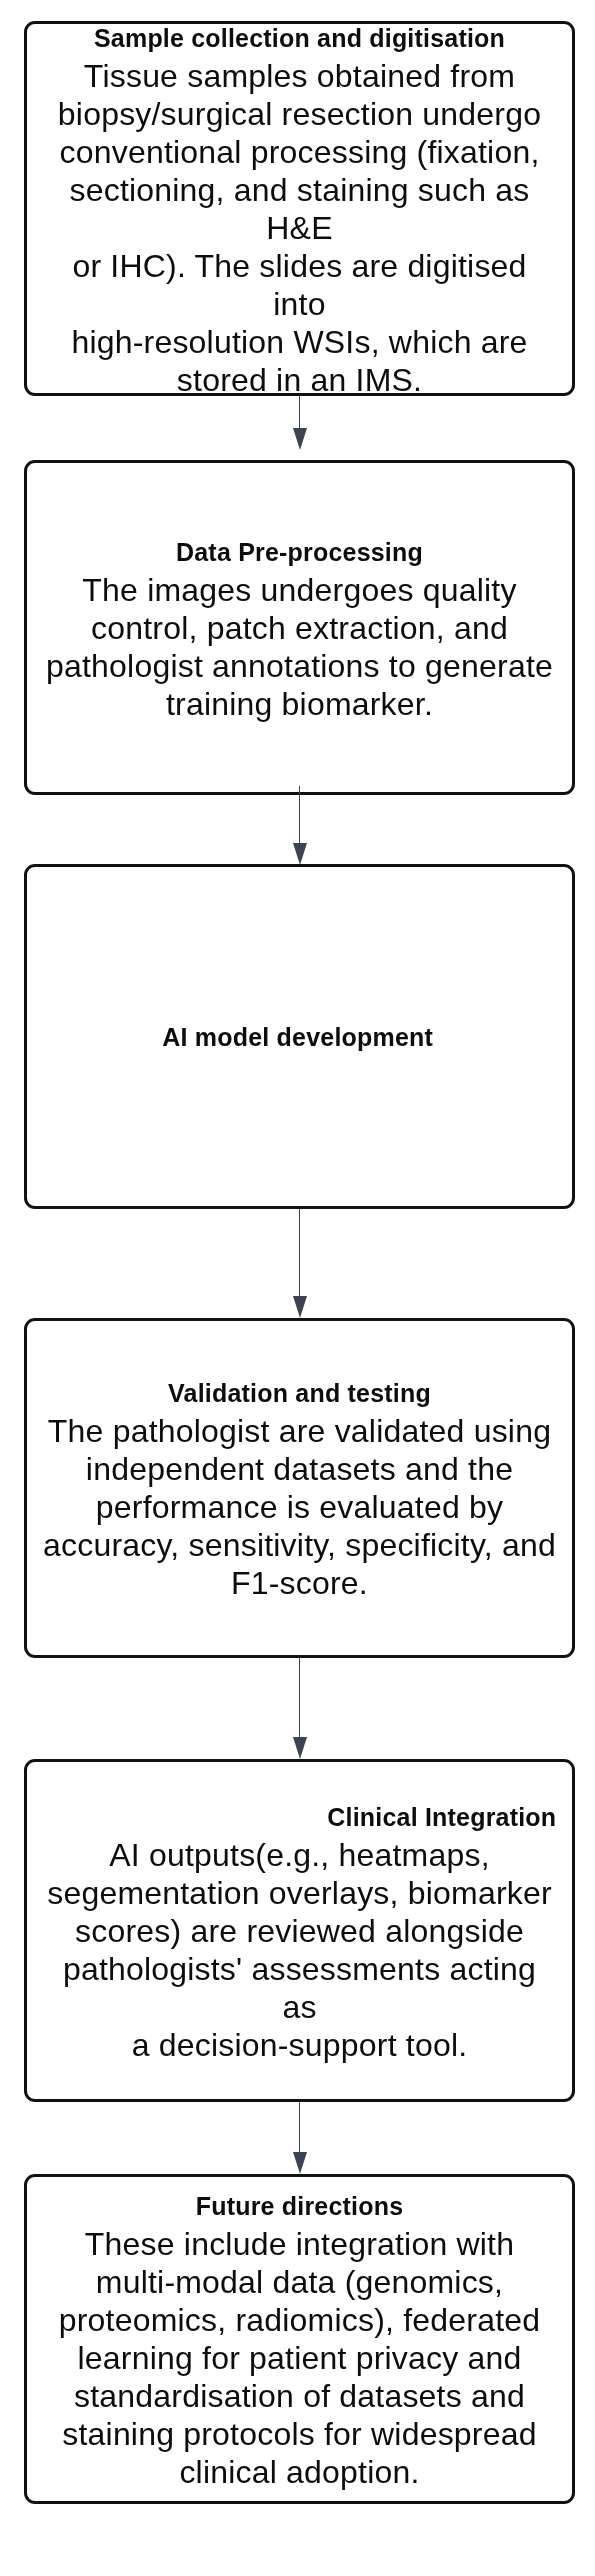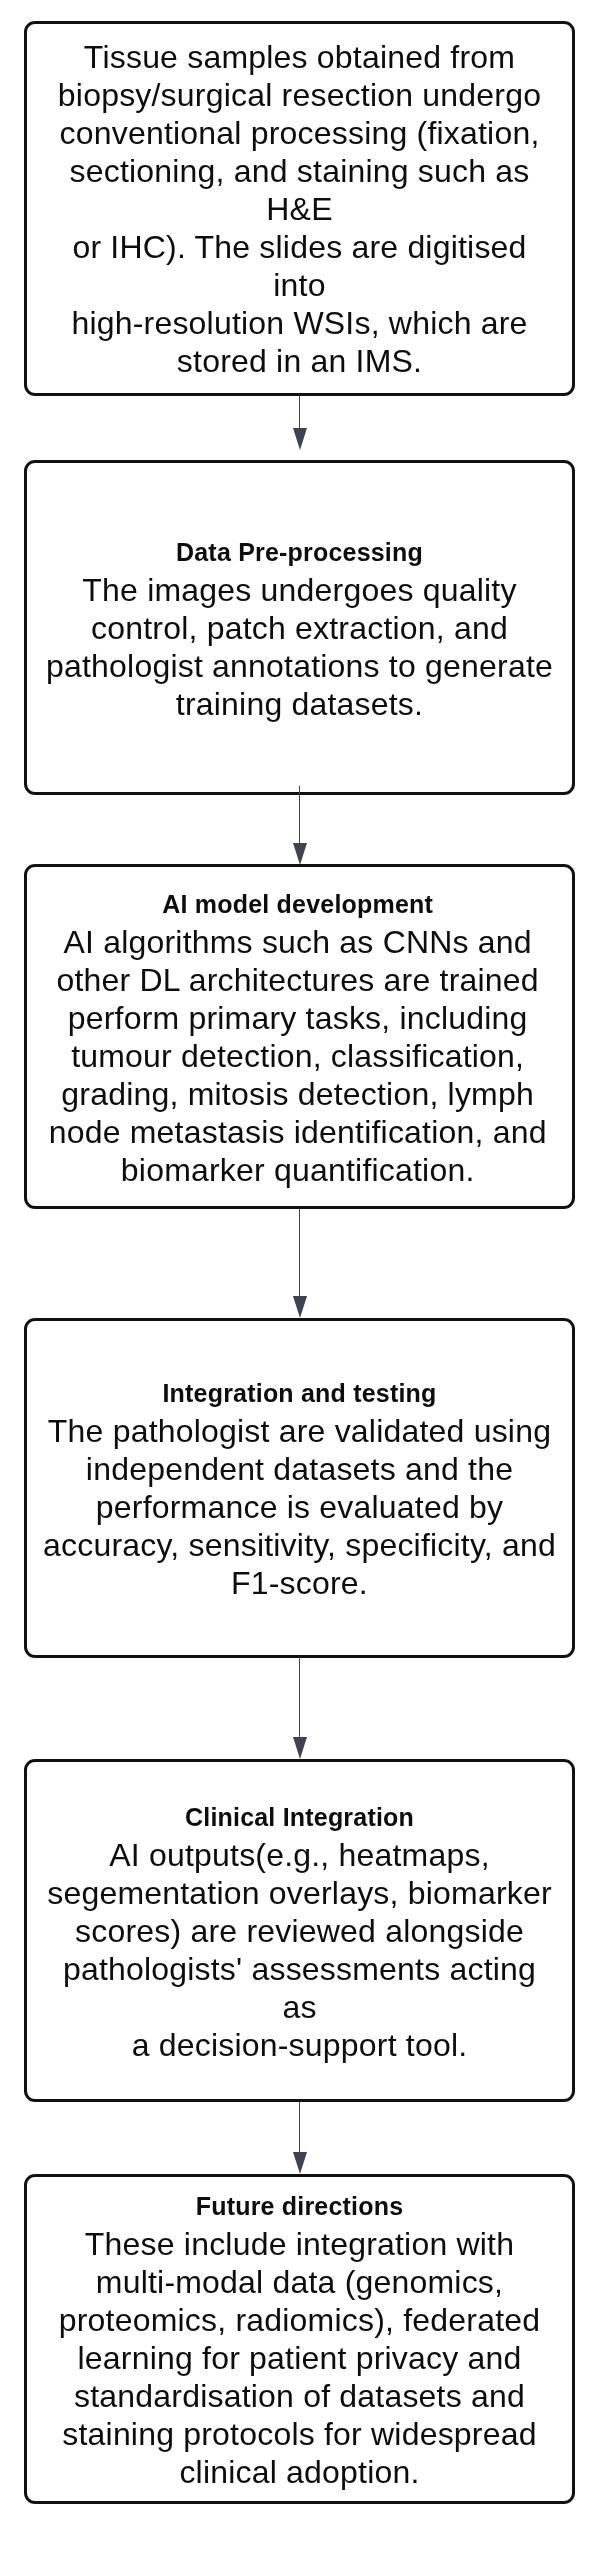--- a/index.html
+++ b/index.html
@@ -48,75 +48,69 @@
   }
   
   #node-0{top:21px;height:375px;}
   #arrow-0{top:396px;height:54px;}
   #node-1{top:460px;height:335px;}
   #arrow-1{top:786px;height:79px;}
   #node-2{top:864px;height:345px;padding-left:12px;}
   #arrow-2{top:1209px;height:109px;}
   #node-3{top:1318px;height:340px;}
   #arrow-3{top:1657px;height:102px;}
-  #node-4{top:1759px;height:343px;}
+  #node-4{top:1759px;height:343px;align-items:flex-end;}
   #arrow-4{top:2102px;height:72px;}
   #node-5{top:2174px;height:330px;}
 </style>
 </head>
 <body>
 
 <div class="canvas">
 
   <section class="node" id="node-0">
+    <h2>Sample collection and digitisation</h2>
     <p>Tissue samples obtained from
 biopsy/surgical resection undergo
 conventional processing (fixation,
 sectioning, and staining such as H&amp;E
 or IHC). The slides are digitised into
 high-resolution WSIs, which are
 stored in an IMS.</p>
   </section>
 
   <div class="arrow" id="arrow-0">
     <div class="stem"></div>
     <div class="head"></div>
   </div>
 
   <section class="node" id="node-1">
     <h2>Data Pre-processing</h2>
     <p>The images undergoes quality
 control, patch extraction, and
 pathologist annotations to generate
-training datasets.</p>
+training biomarker.</p>
   </section>
 
   <div class="arrow" id="arrow-1">
     <div class="stem"></div>
     <div class="head"></div>
   </div>
 
   <section class="node" id="node-2">
     <h2>AI model development</h2>
-    <p>AI algorithms such as CNNs and
-other DL architectures are trained
-perform primary tasks, including
-tumour detection, classification,
-grading, mitosis detection, lymph
-node metastasis identification, and
-biomarker quantification.</p>
   </section>
 
   <div class="arrow" id="arrow-2">
     <div class="stem"></div>
     <div class="head"></div>
   </div>
 
   <section class="node" id="node-3">
-    <h2>Integration and testing</h2>
+    <h2>Validation and testing</h2>
     <p>The pathologist are validated using
 independent datasets and the
 performance is evaluated by
 accuracy, sensitivity, specificity, and
 F1-score.</p>
   </section>
 
   <div class="arrow" id="arrow-3">
     <div class="stem"></div>
     <div class="head"></div>

